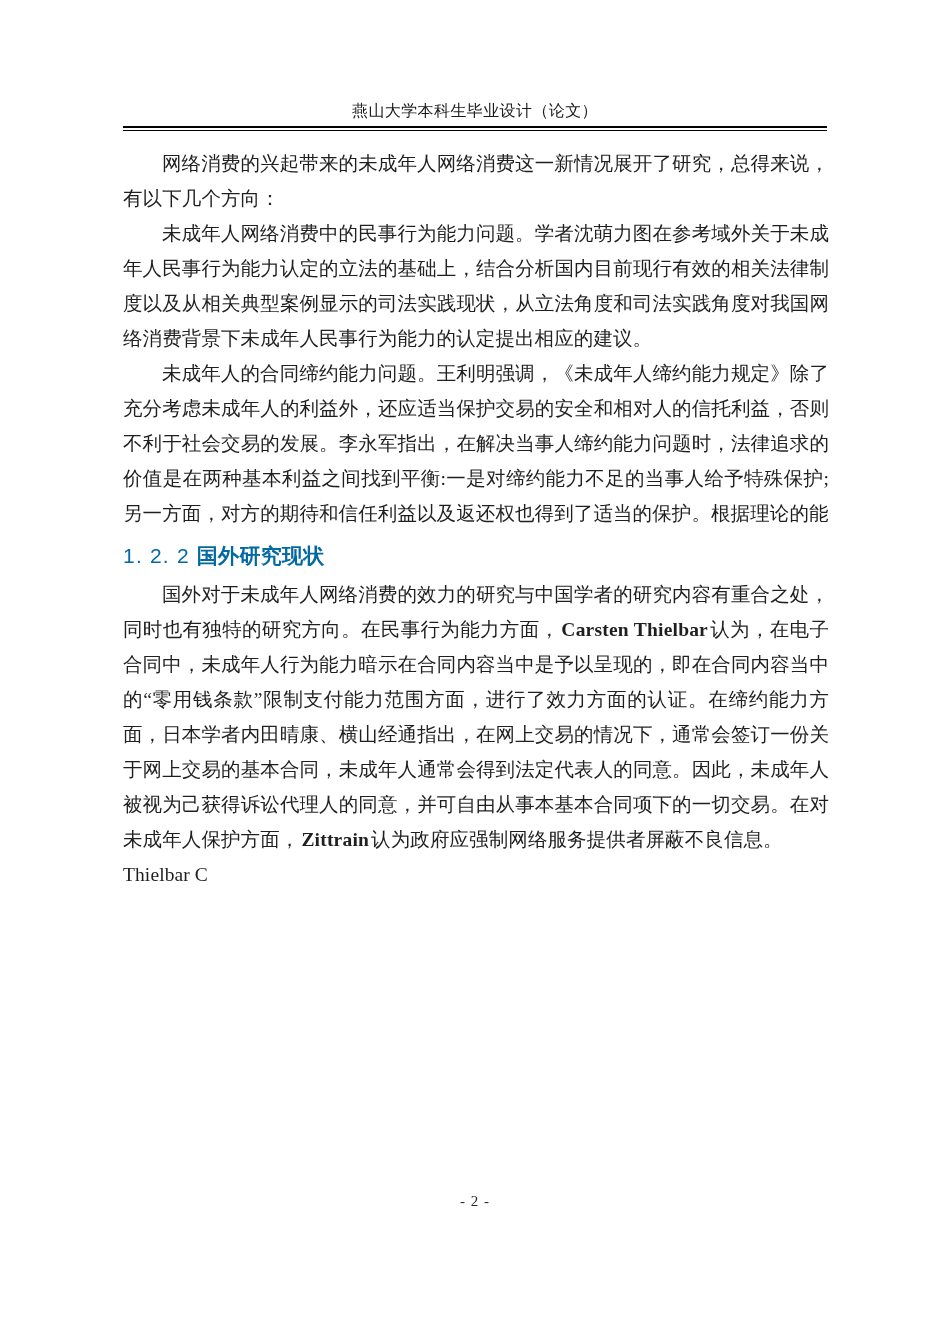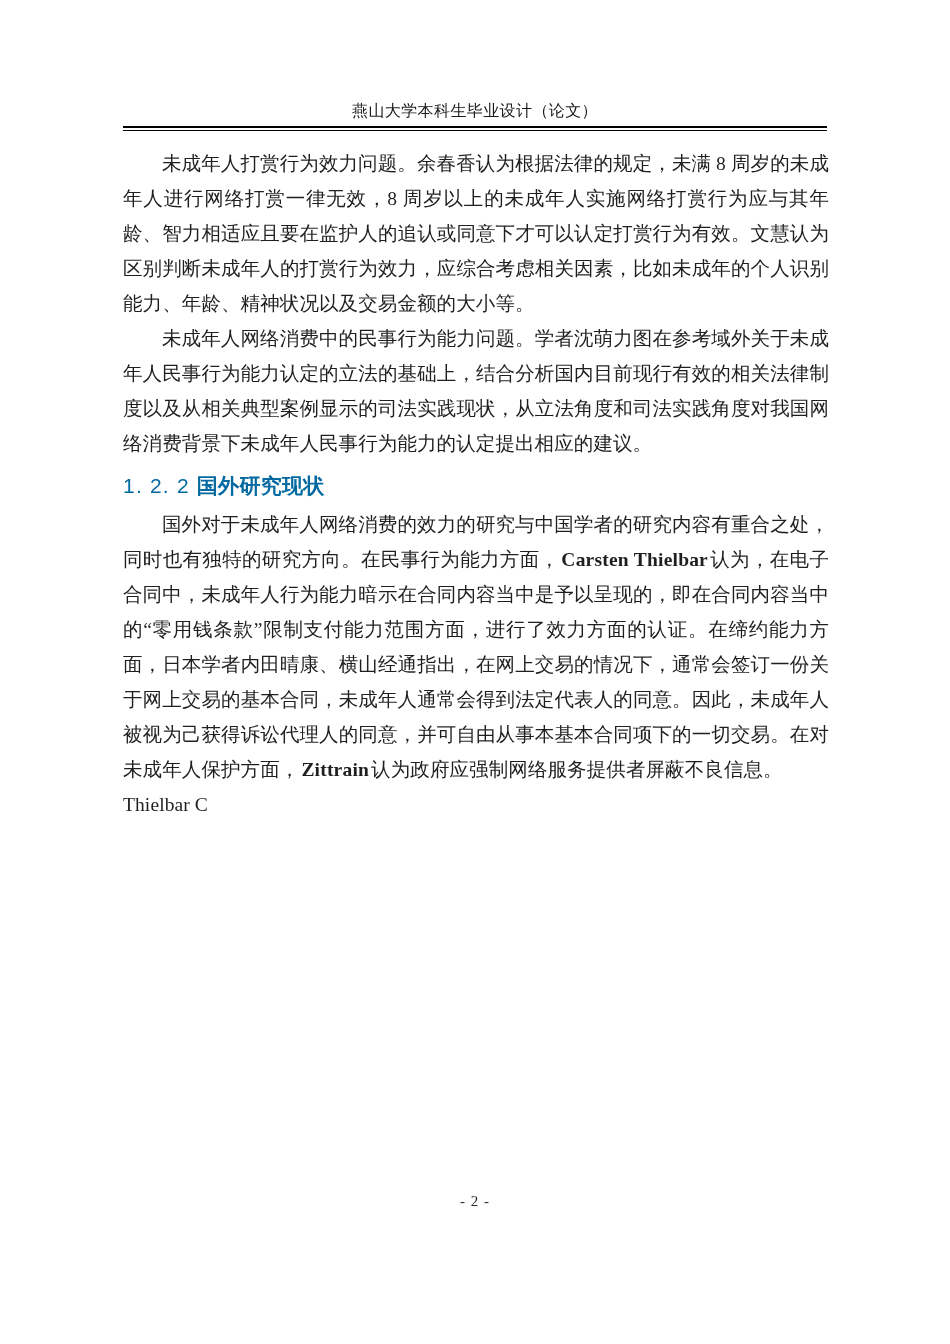--- a/index.html
+++ b/index.html
@@ -128,25 +128,26 @@
 
 <div class="page">
 
   <div class="header-block">
     <div class="header-title">燕山大学本科生毕业设计（论文）</div>
     <div class="header-rule"></div>
   </div>
 
   <div class="content">
 
+    <p class="para">网络消费的兴起带来的未成年人网络消费这一新情况展开了研究，总得来说，有以下几个方向：</p>
 
-    <p class="para">未成年人打赏行为效力问题。余春香认为根据法律的规定，未满 8 周岁的未成年人进行网络打赏一律无效，8 周岁以上的未成年人实施网络打赏行为应与其年龄、智力相适应且要在监护人的追认或同意下才可以认定打赏行为有效。文慧认为区别判断未成年人的打赏行为效力，应综合考虑相关因素，比如未成年的个人识别能力、年龄、精神状况以及交易金额的大小等。</p>
 
     <p class="para">未成年人网络消费中的民事行为能力问题。学者沈萌力图在参考域外关于未成年人民事行为能力认定的立法的基础上，结合分析国内目前现行有效的相关法律制度以及从相关典型案例显示的司法实践现状，从立法角度和司法实践角度对我国网络消费背景下未成年人民事行为能力的认定提出相应的建议。</p>
 
+    <p class="para">未成年人的合同缔约能力问题。王利明强调，《未成年人缔约能力规定》除了充分考虑未成年人的利益外，还应适当保护交易的安全和相对人的信托利益，否则不利于社会交易的发展。李永军指出，在解决当事人缔约能力问题时，法律追求的价值是在两种基本利益之间找到平衡:一是对缔约能力不足的当事人给予特殊保护;另一方面，对方的期待和信任利益以及返还权也得到了适当的保护。根据理论的能</p>
 
 
     <h2 class="section-heading">
       <span class="heading-num">1. 2. 2</span><span>国外研究现状</span>
     </h2>
 
     <p class="para"><span>国外对于未成年人网络消费的效力的研究与中国学者的研究内容有重合之处，同时也有独特的研究方向。在民事行为能力方面，</span><span class="latin">Carsten Thielbar</span><span>认为，在电子合同中，未成年人行为能力暗示在合同内容当中是予以呈现的，即在合同内容当中的“零用钱条款”限制支付能力范围方面，进行了效力方面的认证。在缔约能力方面，日本学者内田晴康、横山经通指出，在网上交易的情况下，通常会签订一份关于网上交易的基本合同，未成年人通常会得到法定代表人的同意。因此，未成年人被视为己获得诉讼代理人的同意，并可自由从事本基本合同项下的一切交易。在对未成年人保护方面，</span><span class="latin">Zittrain</span><span>认为政府应强制网络服务提供者屏蔽不良信息。</span></p>
 
     <p class="para no-indent"><span class="latin-plain">Thielbar C</span></p>
 

